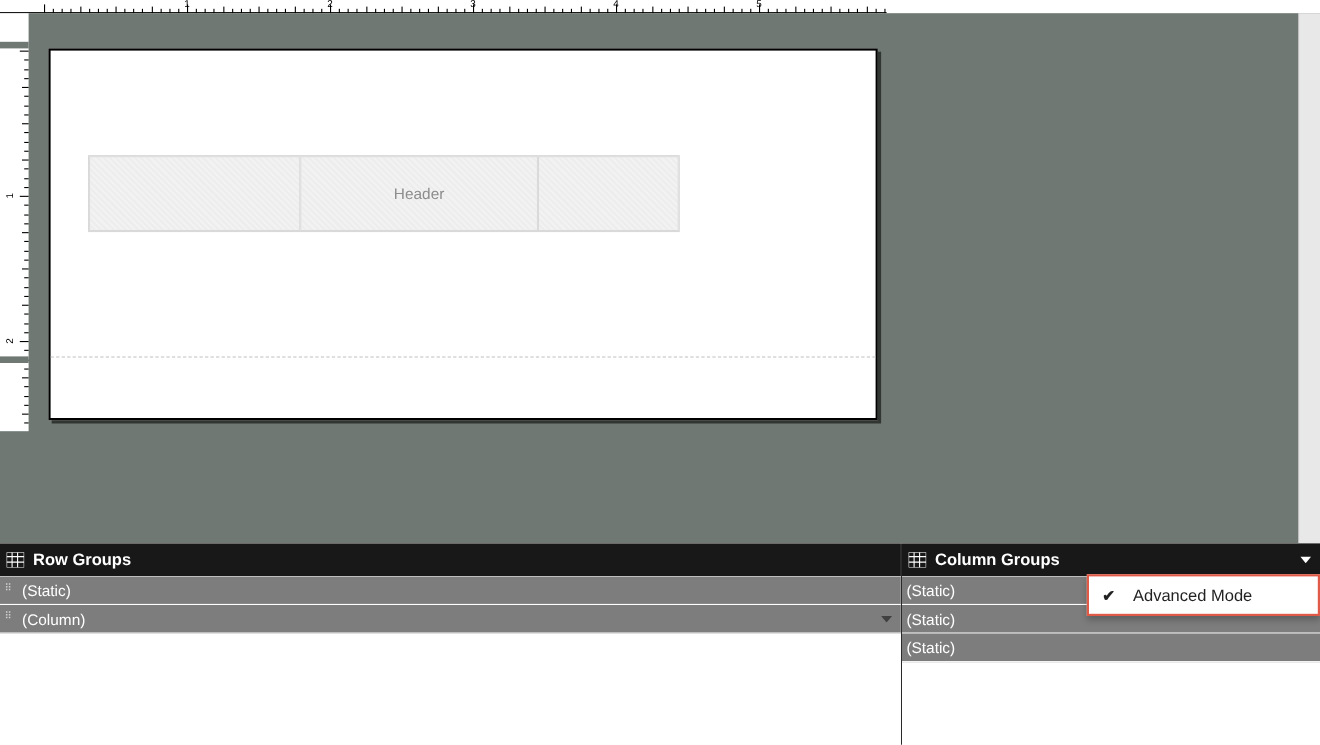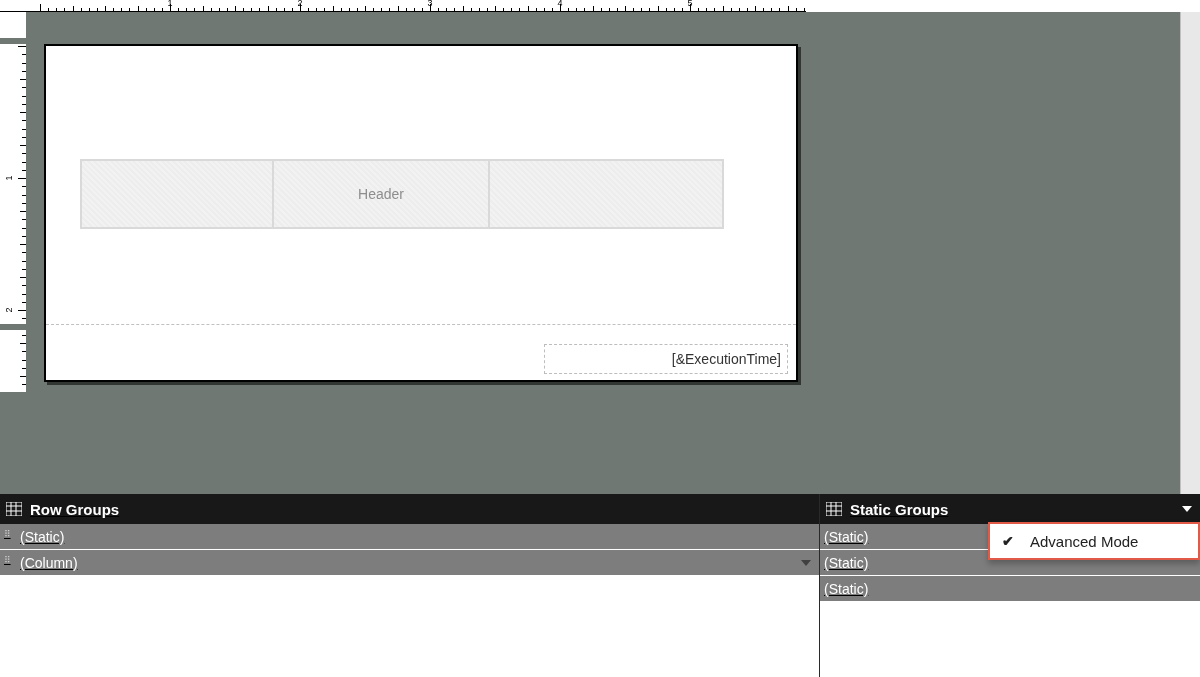--- a/index.html
+++ b/index.html
@@ -110,22 +110,22 @@
     border-top: none;
     font-size: 32px;
     font-weight: 300;
     color: #9a9a9a;
     padding: 2px 4px;
     line-height: 1.1;
   }
 
   .tablix {
     position: absolute;
-    left: 34px; top: 113px;
-    width: 644px;
+    left: 34px; top: 95px;
+    width: 538px;
     border: 1px solid #d9d9d9;
   }
   .tablix .row {
     display: flex;
     height: 68px;
   }
   .tablix .row.header .cell {
     background: repeating-linear-gradient(45deg, #f2f2f2 0 2px, #ededed 2px 4px);
   }
   .tablix .cell {
@@ -175,21 +175,20 @@
   }
 
   
   .groups-wrap {
     position: absolute;
     left: 0; top: 494px;
     width: 1200px;
     height: 183px;
     background: #fff;
     display: flex;
-    text-decoration: underline;
   }
   .group-pane {
     display: flex;
     flex-direction: column;
     position: relative;
   }
   .group-pane.left  { flex: 0 0 820px; border-right: 1px solid #2a2a2a; }
   .group-pane.right { flex: 1 1 auto; }
 
   .group-header {
@@ -439,21 +438,20 @@
   <div class="tablix">
     <div class="row header">
       <div class="cell first"></div>
       <div class="cell mid">Header</div>
       <div class="cell last"></div>
     </div>
   </div>
 
   <div class="body-separator"></div>
 
-  <div class="footer-box">[&amp;ExecutionTime]</div>
 </div>
 
 <div class="vscroll"></div>
 
 <div class="groups-wrap">
 
   <div class="group-pane left">
     <div class="group-header">
       <span class="grid-icon">
         <svg width="16" height="14" viewBox="0 0 16 14">
@@ -487,21 +485,21 @@
     <div class="group-header">
       <span class="grid-icon">
         <svg width="16" height="14" viewBox="0 0 16 14">
           <rect x="0" y="0" width="16" height="14" fill="none" stroke="#fff" stroke-width="1"></rect>
           <line x1="0" y1="4" x2="16" y2="4" stroke="#fff"></line>
           <line x1="0" y1="9" x2="16" y2="9" stroke="#fff"></line>
           <line x1="5" y1="0" x2="5" y2="14" stroke="#fff"></line>
           <line x1="10" y1="0" x2="10" y2="14" stroke="#fff"></line>
         </svg>
       </span>
-      <span>Static Groups</span>
+      <span>Column Groups</span>
       <span class="spacer"></span>
       <span class="dd-arrow">
         <svg width="10" height="6" viewBox="0 0 10 6">
             <path d="M0 0 L10 0 L5 6 Z" fill="#fff"></path>
           </svg>
       </span>
     </div>
     <div class="group-list" id="colGroupsList">
         <div class="group-item">
           <span>(Static)</span>

